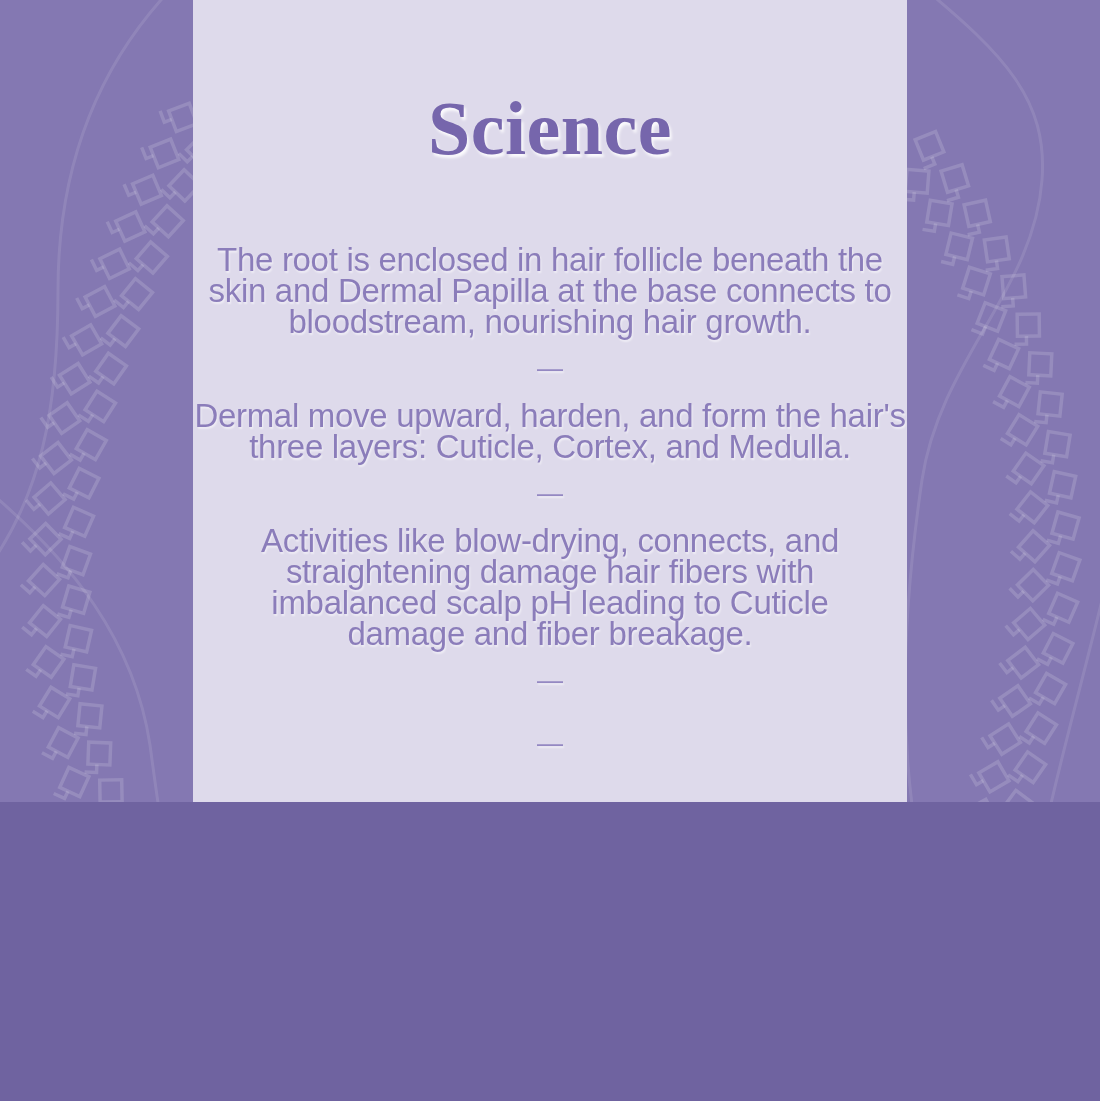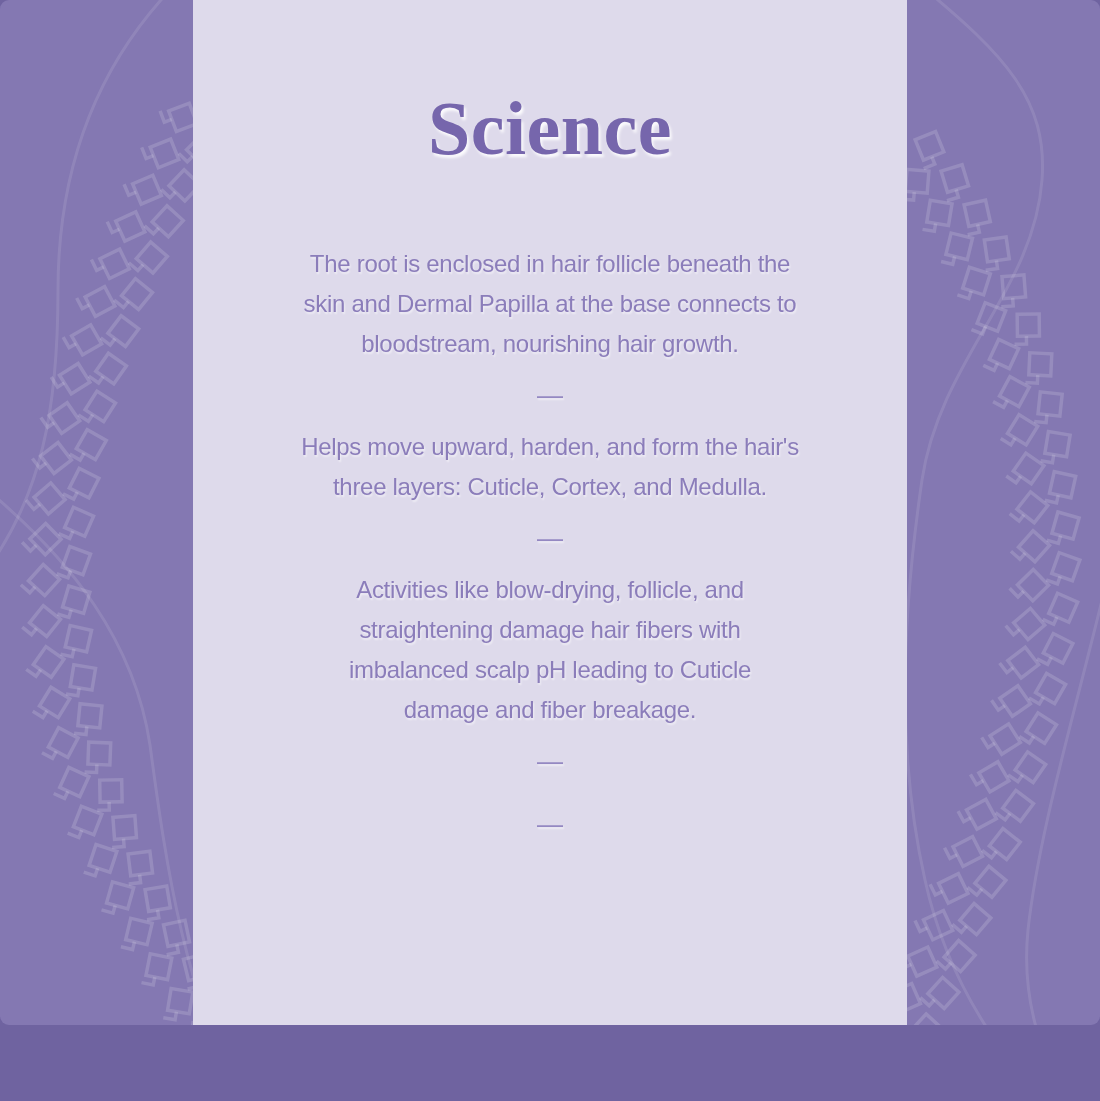--- a/index.html
+++ b/index.html
@@ -3,25 +3,24 @@
 <meta charset="utf-8">
 <style>
   html, body {
     margin: 0;
     padding: 0;
     background: #6f63a0;
   }
   .canvas {
     position: relative;
     width: 1100px;
-    height: 1025px;
+    height: 802px;
     overflow: hidden;
     background: var(--color-background, #8478B2);
     font-family: "Liberation Sans", sans-serif;
-    border-radius: 9px;
   }
   .bg-svg {
     position: absolute;
     inset: 0;
     width: 1100px;
     height: 1101px;
     display: block;
   }
   .contour {
     fill: none;
@@ -53,22 +52,22 @@
     font-weight: 600;
     font-size: 76px;
     line-height: 1;
     margin: 90px 0 78px 0;
     color: var(--color-title, #7666AC);
     letter-spacing: 0.5px;
     text-shadow: 2px 3px 3px rgba(255,255,255,0.9);
   }
   .para {
     margin: 0;
-    font-size: 24px;
-    line-height: 40px;
+    font-size: 33px;
+    line-height: 31px;
     letter-spacing: -0.3px;
     white-space: pre-line;
     color: var(--color-body_text, #8B7DBA);
     text-shadow: 1px 2px 2px rgba(255,255,255,0.55);
   }
   .divider {
     font-size: 26px;
     line-height: 31px;
     margin: 16px 0;
     color: var(--color-divider, #9488C2);
@@ -211,25 +210,25 @@
   <section class="panel">
     <div class="content">
 
       <h1 class="title">Science</h1>
 
       <p class="para">The root is enclosed in hair follicle beneath the
 skin and Dermal Papilla at the base connects to
 bloodstream, nourishing hair growth.</p>
       <div class="divider">—</div>
 
-      <p class="para">Helps move upward, harden, and form the hair's
+      <p class="para">Dermal move upward, harden, and form the hair's
 three layers: Cuticle, Cortex, and Medulla.</p>
       <div class="divider">—</div>
 
-      <p class="para">Activities like blow-drying, follicle, and
+      <p class="para">Activities like blow-drying, connects, and
 straightening damage hair fibers with
 imbalanced scalp pH leading to Cuticle
 damage and fiber breakage.</p>
       <div class="divider">—</div>
 
       <div class="divider">—</div>
 
 
     </div>
   </section>

